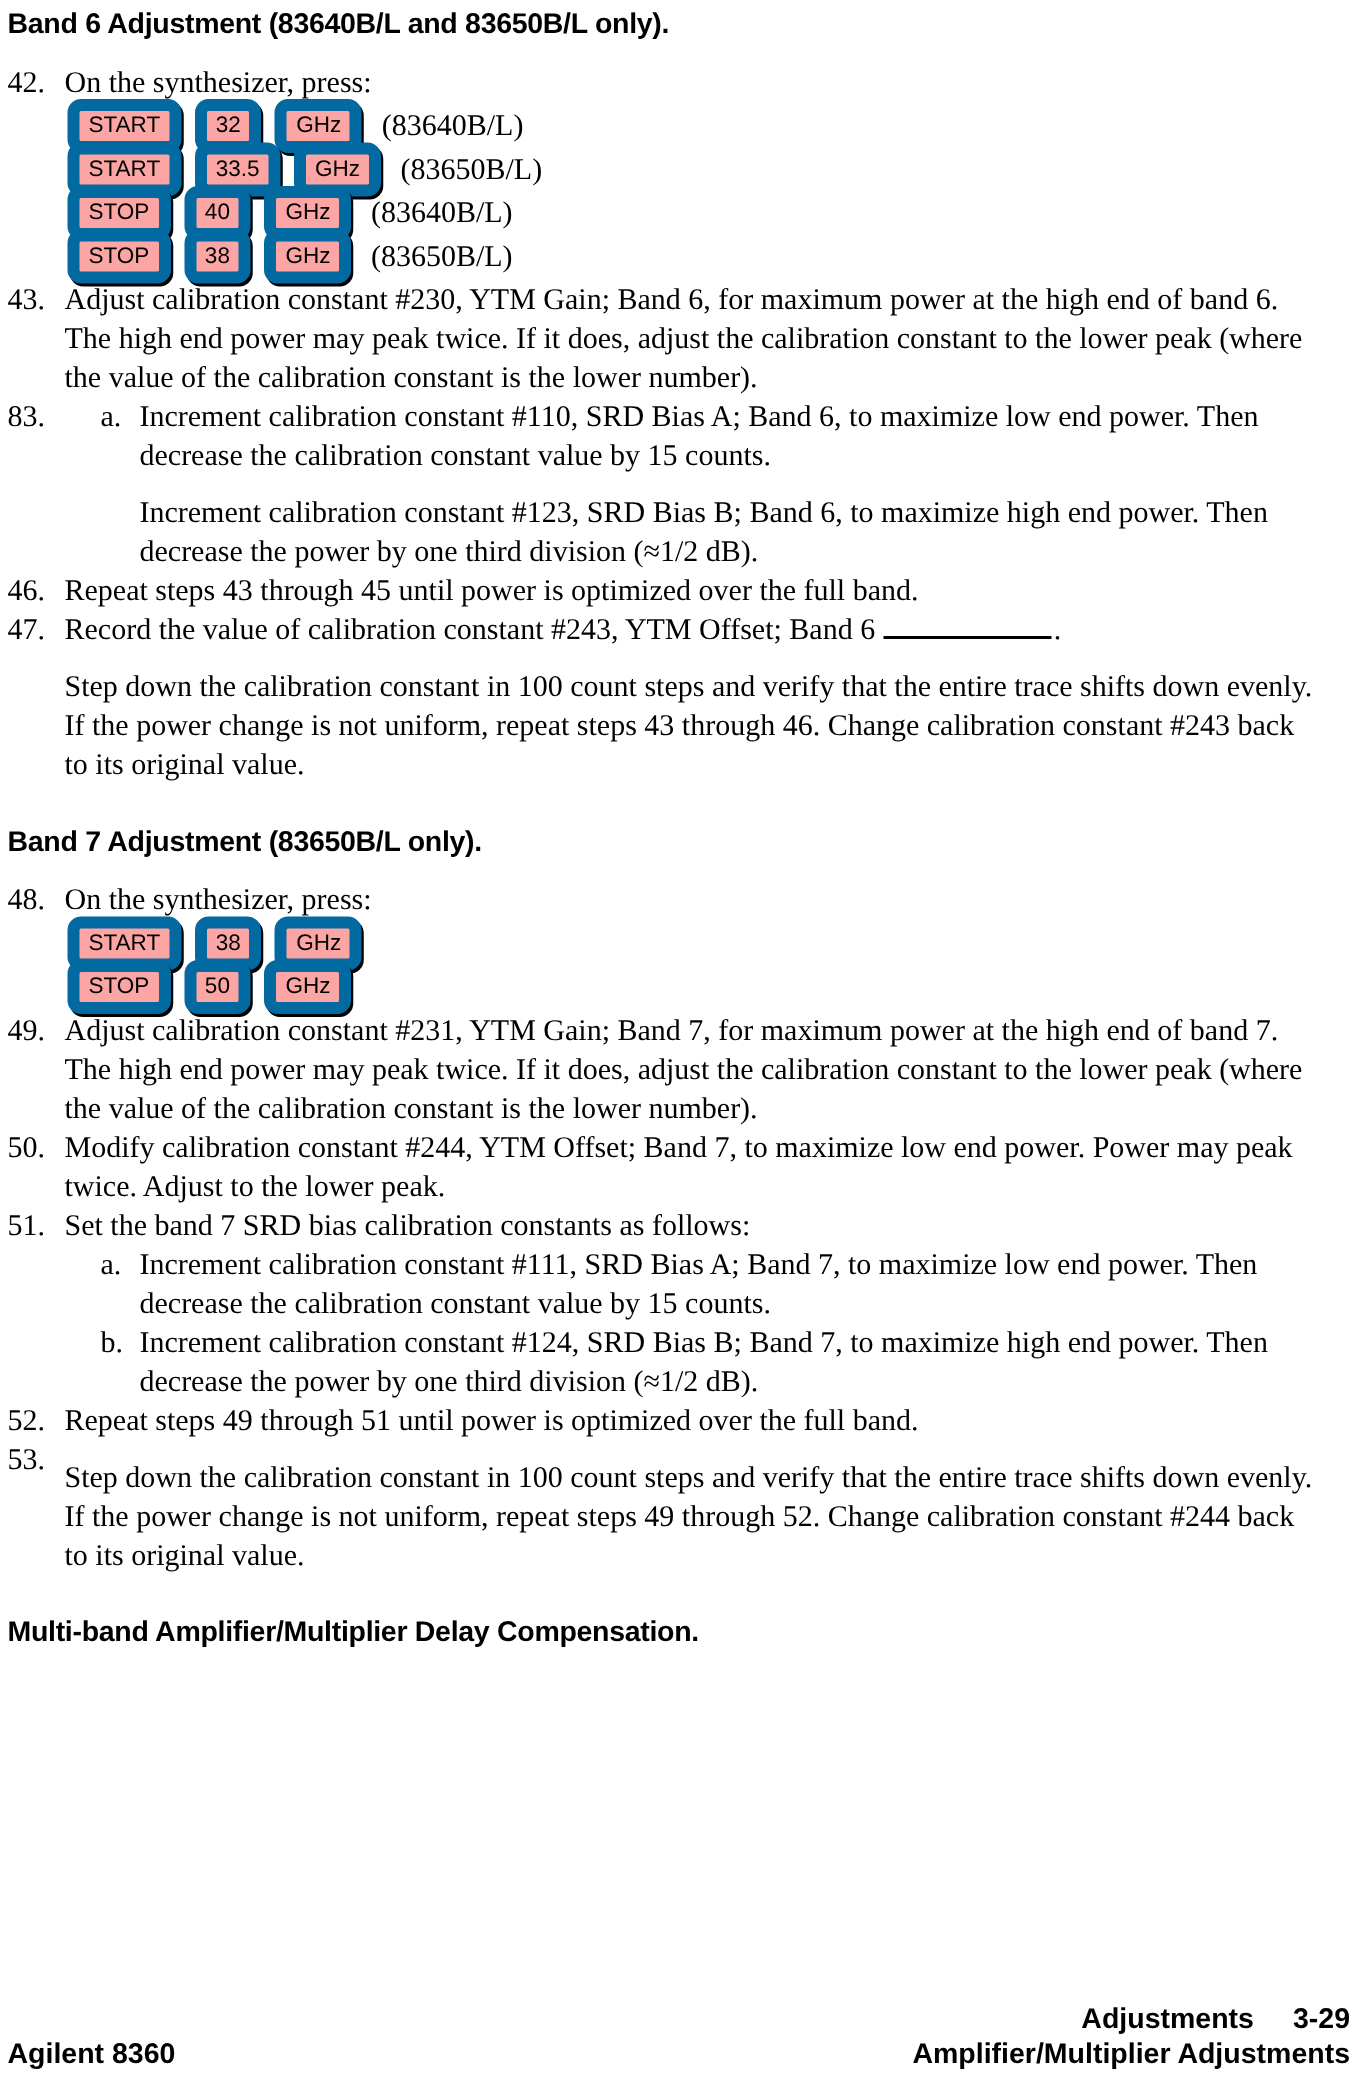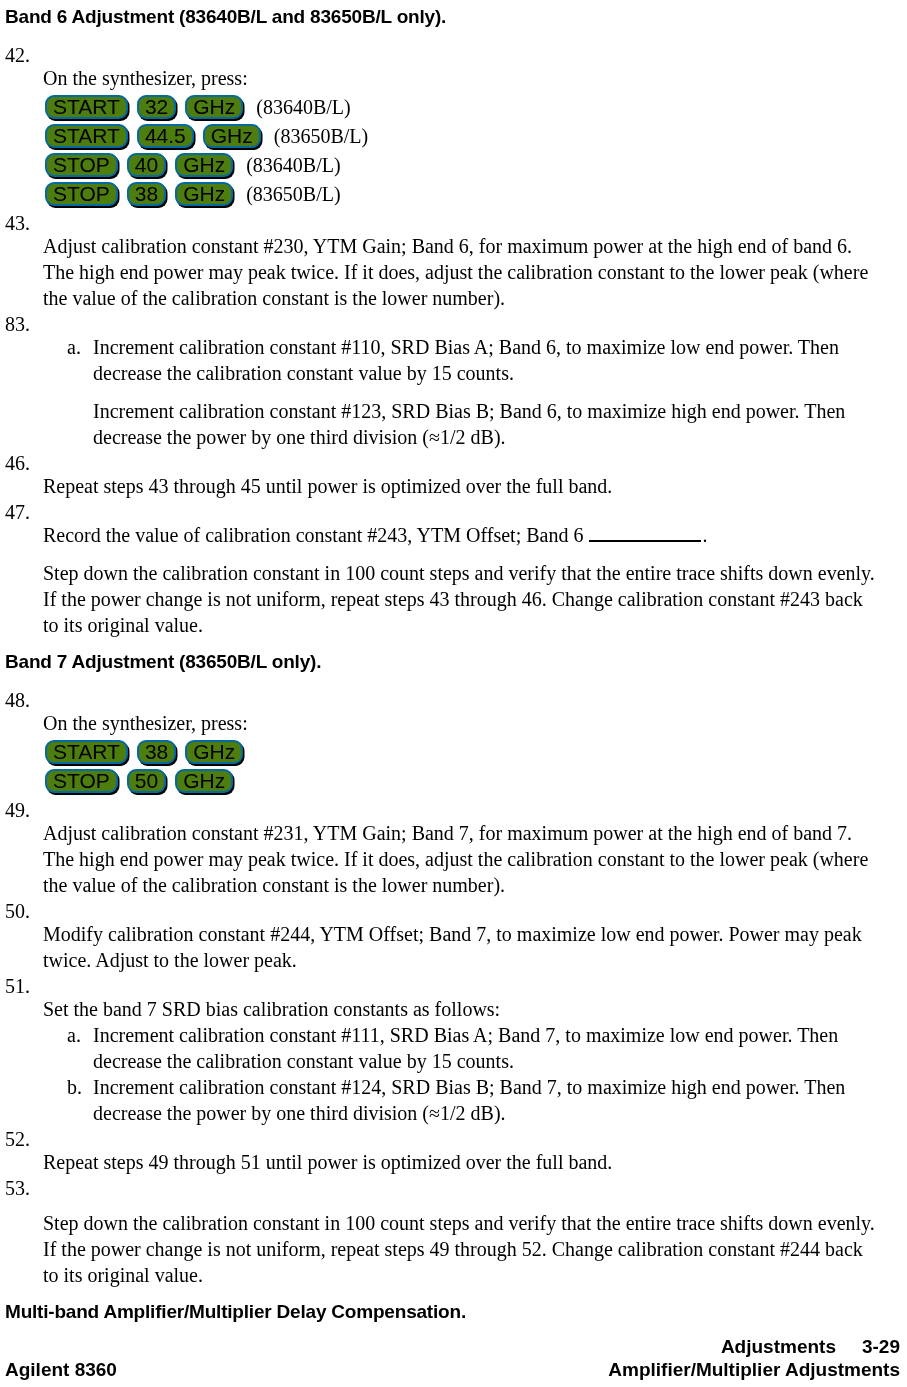--- a/index.html
+++ b/index.html
@@ -12,37 +12,37 @@
     overflow:hidden;
     box-sizing:border-box;
     padding:5px 28px 0 5px;
   }
   .heading{
     font-family:"Liberation Sans", sans-serif;
     font-weight:bold;font-size:19px;line-height:24px;
     letter-spacing:-0.2px;
     margin:0 0 13px 0;
   }
-  .heading.mid{}
+  .heading.mid{margin-top:15px;}
   .step{display:flex;margin:0;}
   .step-num{flex:0 0 38px;}
-  .step-body{flex:1;margin-top:23px;}
+  .step-body{flex:1;}
   .sub{display:flex;margin-left:24px;}
   .sub-label{flex:0 0 26px;}
   .sub-body{flex:1;}
   .sub.spaced{margin-top:12px;}
   .keyrow{display:flex;align-items:center;margin:3px 0 3px 2px;height:26px;}
   .key{
     display:inline-block;
     font-family:"Liberation Sans", sans-serif;
-    font-size:21px;line-height:19px;
-    border:2px solid #0369a1;border-radius:9px;
+    font-size:15px;line-height:19px;
+    border:8px solid #0369a1;border-radius:9px;
     padding:0 6px 1px 6px;
     box-shadow:1.5px 2px 0 #000;
-    background:#4d7c0f;
+    background:#fca5a5;
     margin-right:9px;
   }
   .key-suffix{margin-left:4px;}
   .note{margin:12px 0 12px 0;}
   .blank-line{
     display:inline-block;width:112px;height:4px;
     border-bottom:2px solid #000;margin:0 1px;
   }
   .footer{
     position:absolute;left:5px;right:7px;bottom:6px;
@@ -65,21 +65,21 @@
     <div class="step-body">
       <div>On the synthesizer, press:</div>
       <div class="keyrow">
         <span class="key">START</span>
         <span class="key">32</span>
         <span class="key">GHz</span>
         <span class="key-suffix">(83640B/L)</span>
       </div>
       <div class="keyrow">
         <span class="key">START</span>
-        <span class="key">44.5</span>
+        <span class="key">33.5</span>
         <span class="key">GHz</span>
         <span class="key-suffix">(83650B/L)</span>
       </div>
       <div class="keyrow">
         <span class="key">STOP</span>
         <span class="key">40</span>
         <span class="key">GHz</span>
         <span class="key-suffix">(83640B/L)</span>
       </div>
       <div class="keyrow">

